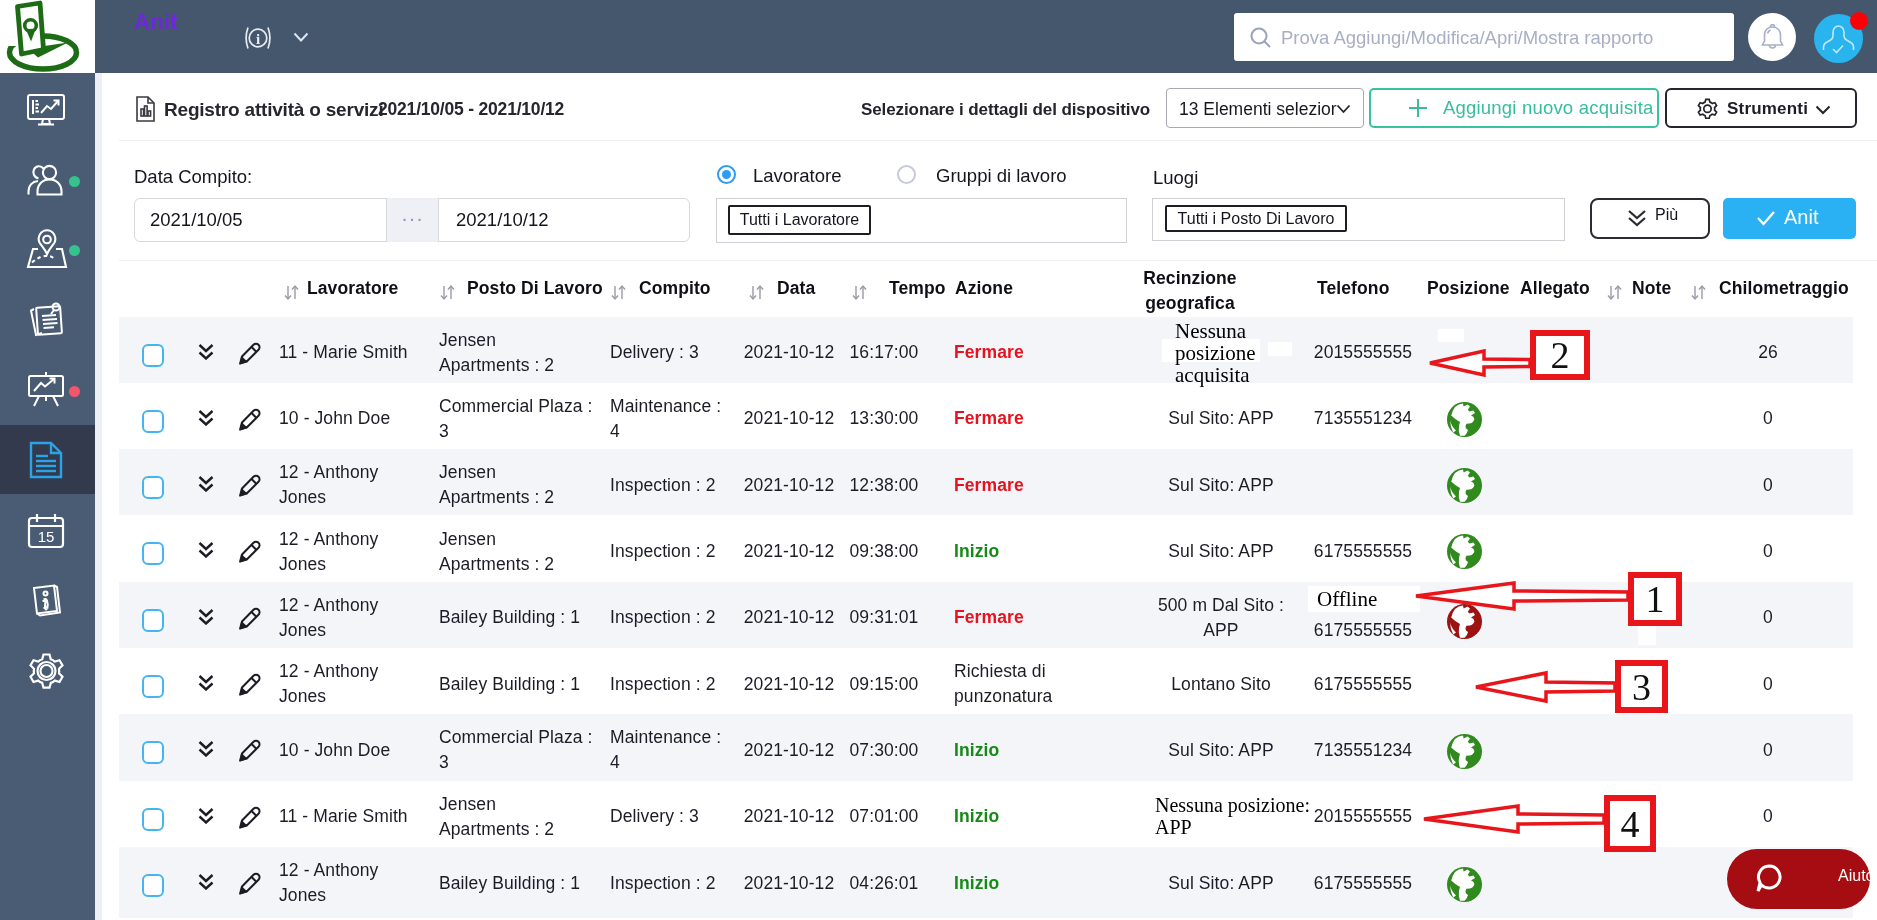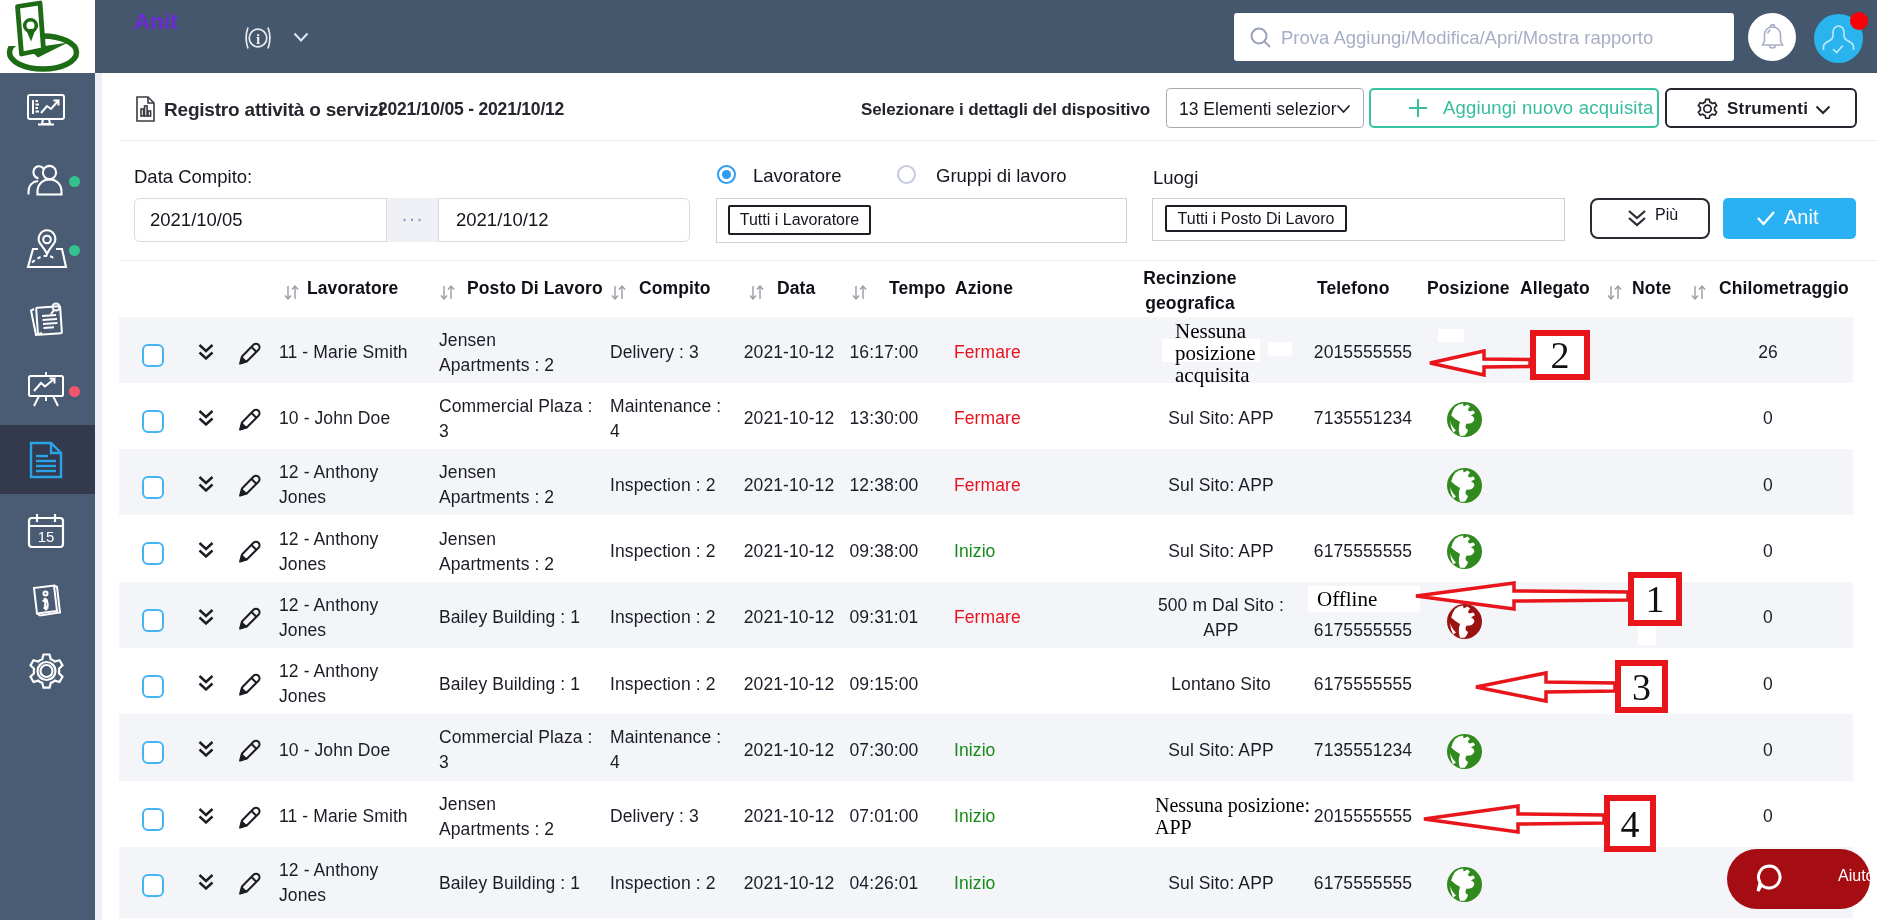--- a/index.html
+++ b/index.html
@@ -19,21 +19,21 @@
 .cell{position:absolute;top:3px;height:66.3px;display:flex;align-items:center;font-size:17.5px;color:#1c1c26;line-height:25px;letter-spacing:.1px}
 .ctr{justify-content:center;text-align:center}
 .cb{position:absolute;left:23px;top:27px;width:22px;height:23px;border:2px solid #44b5f2;border-radius:6px;background:#fff}
 .c-exp{left:77px;width:20px}
 .c-pen{left:116px;width:28px}
 .c-lav{left:160px;width:150px}
 .c-posto{left:320px;width:170px}
 .c-comp{left:491px;width:130px}
 .c-data{left:620px;width:100px}
 .c-tempo{left:715px;width:100px}
-.c-az{left:835px;width:140px;font-weight:normal}
+.c-az{left:835px;width:140px;font-weight:bold}
 .c-rec{left:1002px;width:200px}
 .c-tel{left:1189px;width:110px}
 .c-chil{left:1599px;width:100px}
 .ferm{color:#e8121f}
 .iniz{color:#168a16}
 .aznorm{font-weight:normal;color:#1c1c26}
 
 .th{position:absolute;font-size:17.5px;font-weight:bold;color:#0f0f17;letter-spacing:.1px}
 .sort{position:absolute;width:15px;height:17px}
 
@@ -454,20 +454,21 @@
         <use href="#chev"></use>
       </svg>
     <svg class="cell c-pen" style="top:23px;height:25px" width="26" height="25" viewBox="0 0 25 25">
         <use href="#pen"></use>
       </svg>
     <div class="cell c-lav">12 - Anthony<br>Jones</div>
     <div class="cell c-posto">Bailey Building : 1</div>
     <div class="cell c-comp">Inspection : 2</div>
     <div class="cell c-data ctr">2021-10-12</div>
     <div class="cell c-tempo ctr">09:15:00</div>
+    <div class="cell c-az aznorm">Richiesta di<br>punzonatura</div>
     <div class="cell c-rec ctr">Lontano Sito</div>
     <div class="cell c-tel ctr">6175555555</div>
     <div class="cell c-chil ctr">0</div>
   </div>
   <div class="row odd" style="top:714.3px">
     <div class="cb"></div>
     <svg class="cell c-exp" style="top:26px;height:17px" width="17" height="17" viewBox="0 0 17 17">
         <use href="#chev"></use>
       </svg>
     <svg class="cell c-pen" style="top:23px;height:25px" width="26" height="25" viewBox="0 0 25 25">

